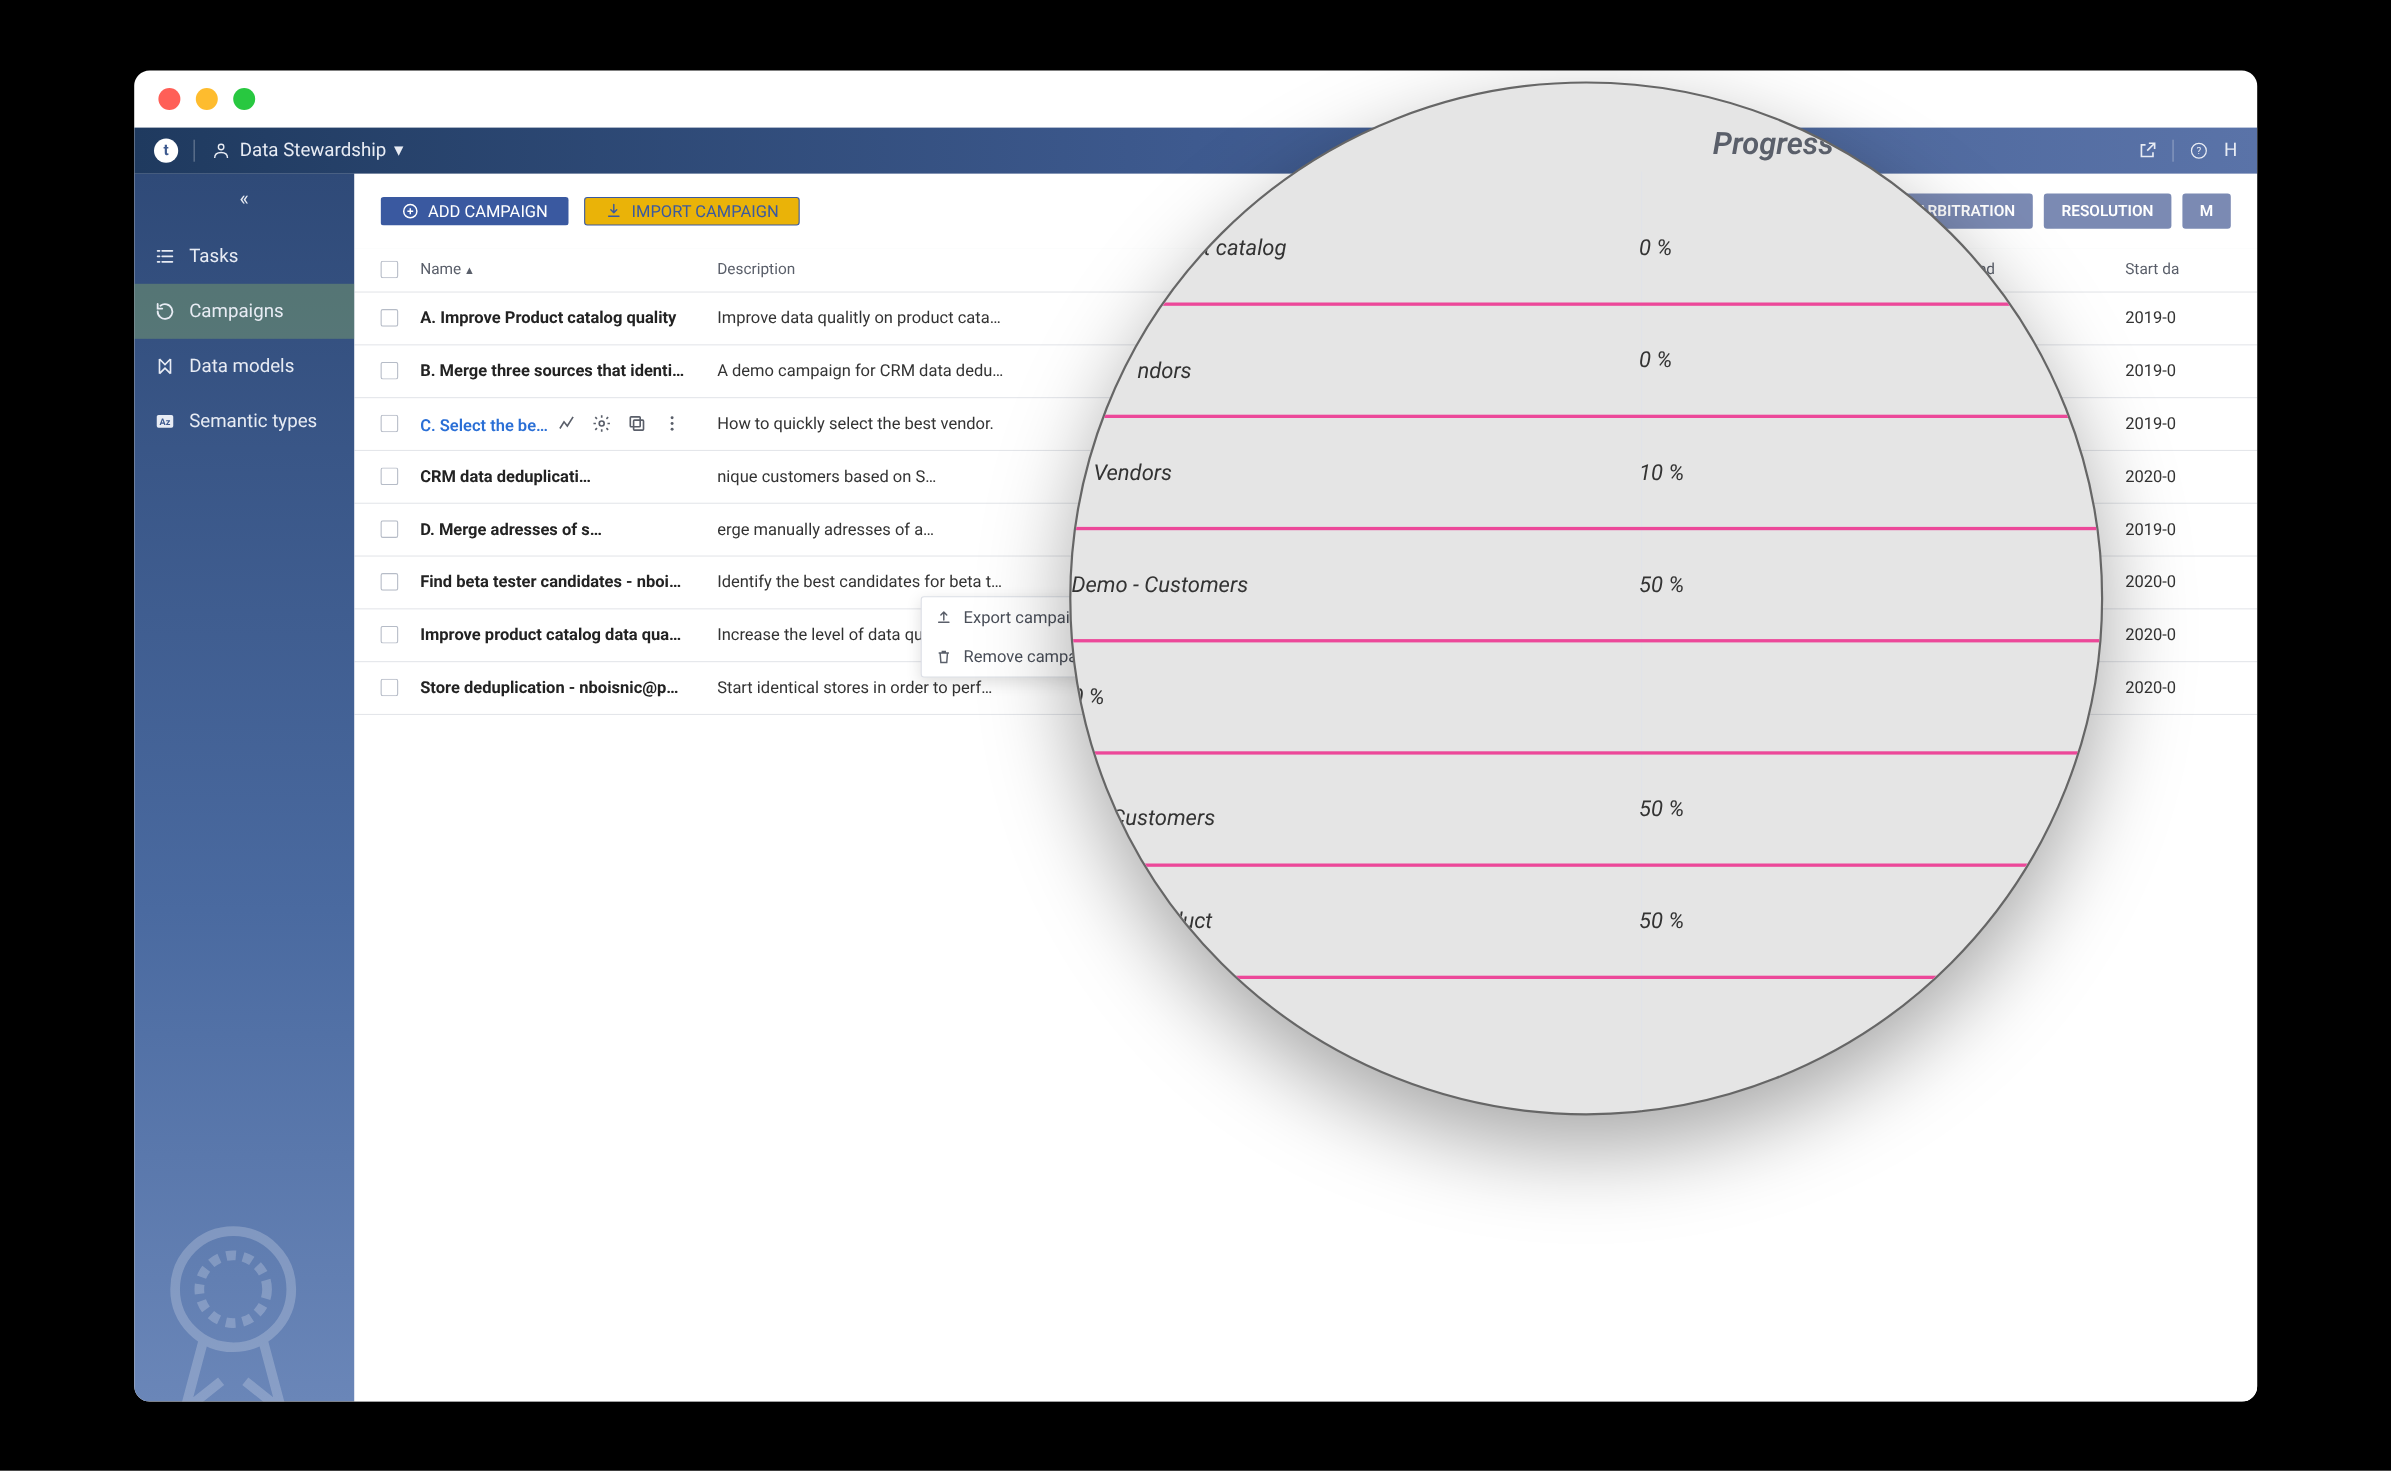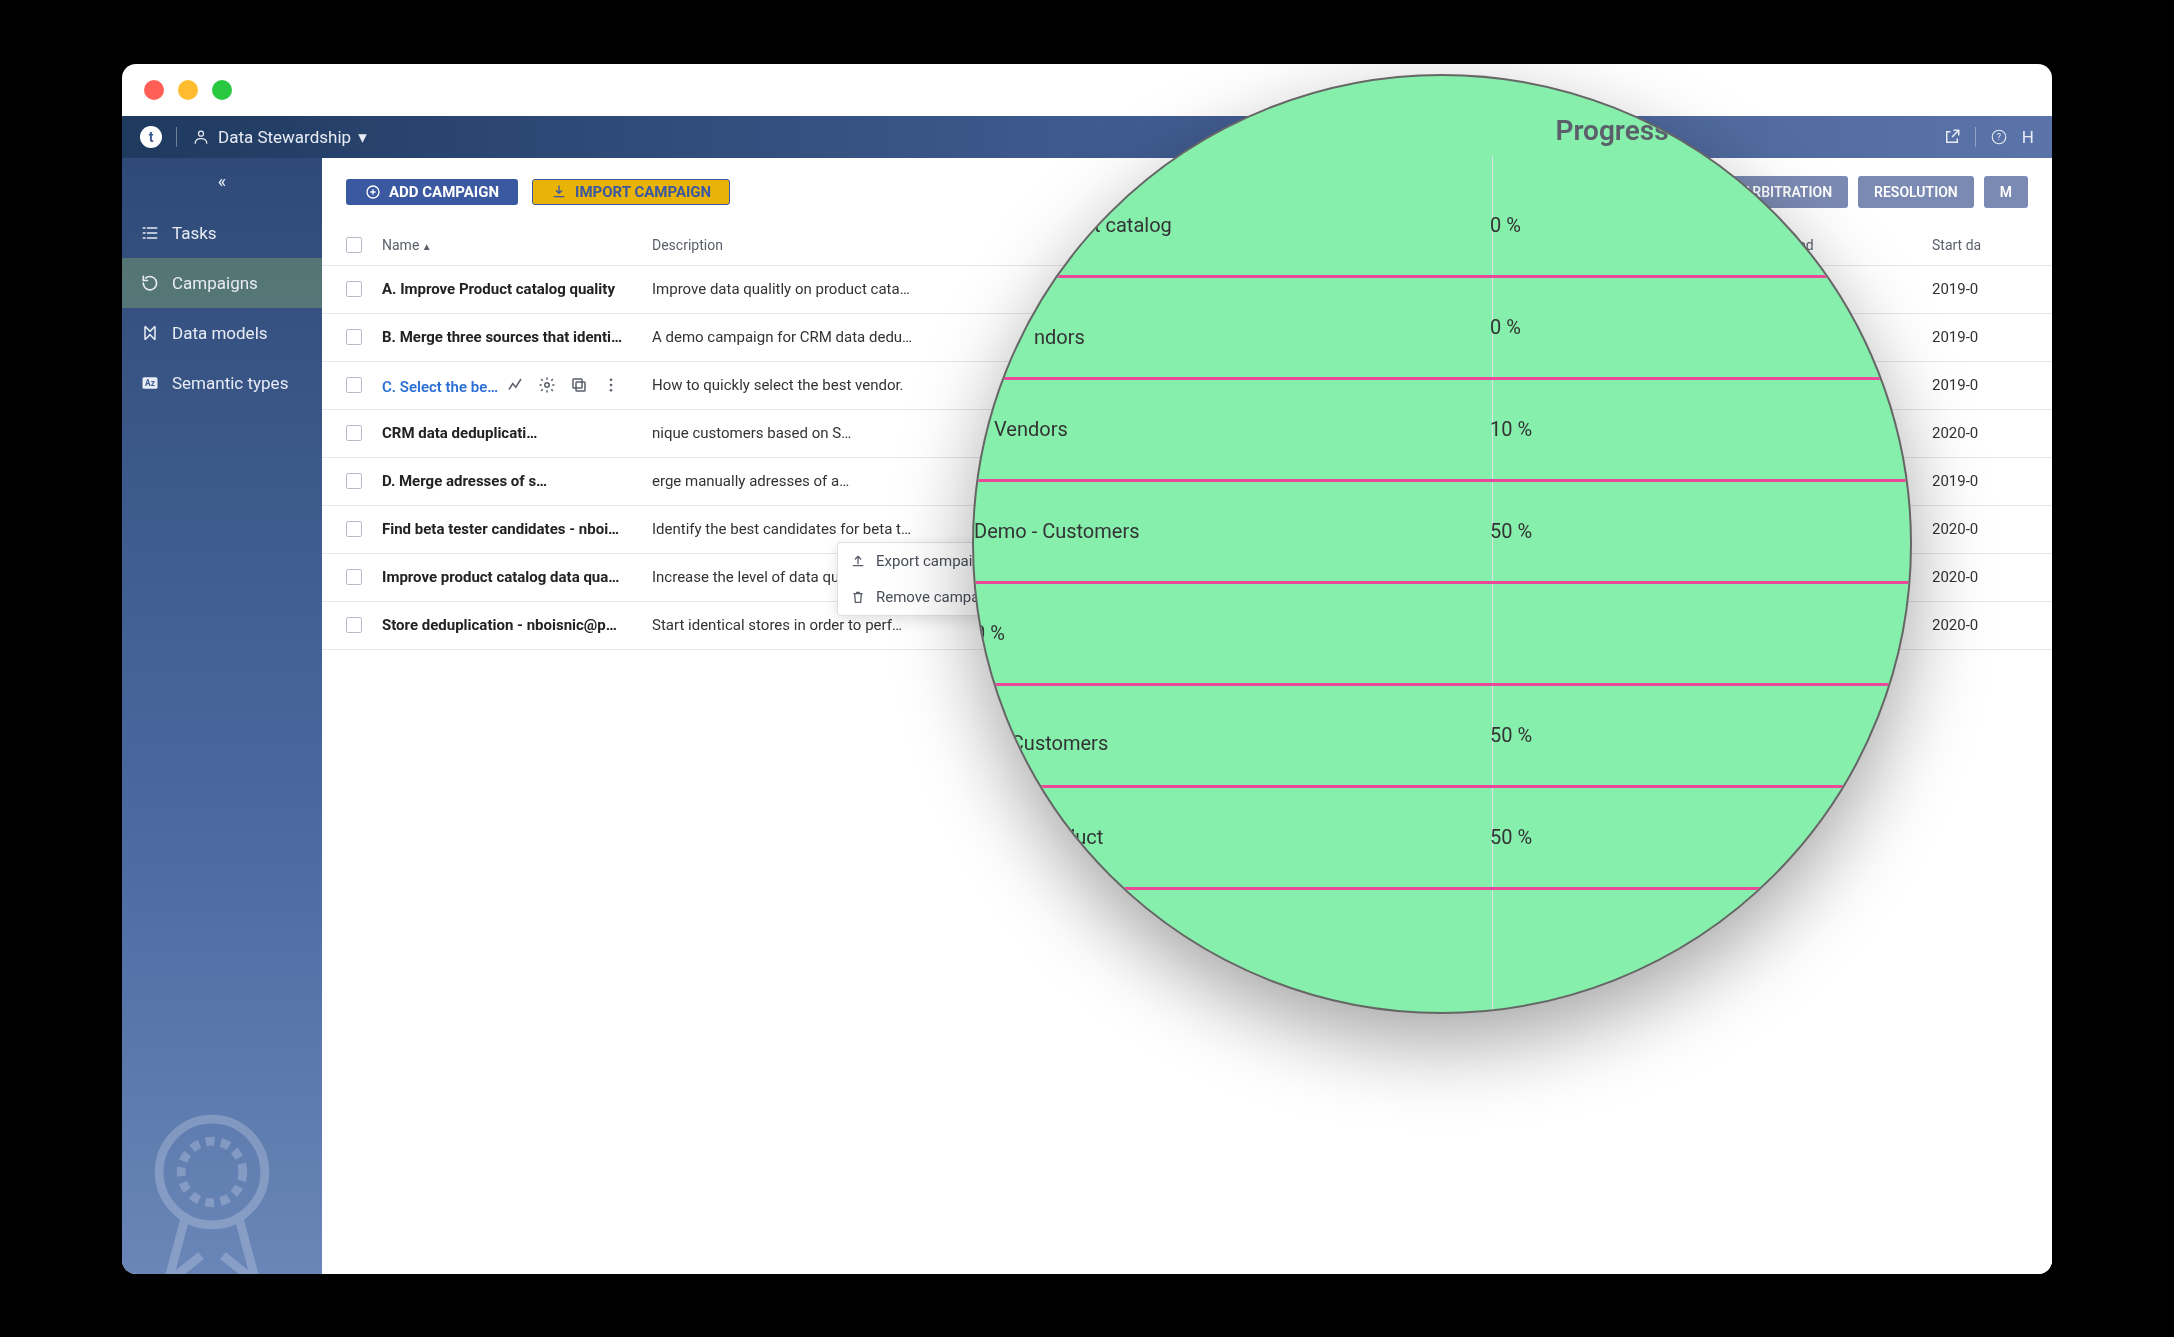--- a/index.html
+++ b/index.html
@@ -26,21 +26,21 @@
   .collapse { align-self:center; width:26px; height:26px; display:flex; align-items:center; justify-content:center; font-size:18px; cursor:pointer; margin-bottom:14px; }
   .sb-item { display:flex; align-items:center; gap:12px; height:50px; padding:0 18px; font-size:17px; cursor:pointer; }
   .sb-item.active { background: rgba(150,190,100,.35); }
   .sb-icon { width:20px; height:20px; display:flex; align-items:center; justify-content:center; }
   .ribbon-bg { position:absolute; bottom:-30px; left:-20px; opacity:.25; }
 
   
   .main { flex:1; background:#f5f6f8; display:flex; flex-direction:column; overflow:hidden; }
   .toolbar { display:flex; align-items:center; justify-content:space-between; padding:18px 24px; background:#fff; }
   .tb-left { display:flex; gap:14px; }
-  .btn { height:25px; padding:12px 18px; border-radius:3px; display:flex; align-items:center; gap:8px; font-size:15px; font-weight:700; cursor:pointer; border:1px solid transparent; }
+  .btn { height:25px; padding:12px 18px; border-radius:3px; display:flex; align-items:center; gap:8px; font-size:15px; font-weight:400; cursor:pointer; border:1px solid transparent; }
   .btn-primary { background:#3a59a0; color:#fff; }
   .btn-outline { background:#eab308; color:#3a59a0; border-color:#3a59a0; }
   .tb-right { display:flex; gap:10px; }
   .chip { background:#7b8ab3; color:#fff; font-size:14px; font-weight:600; padding:8px 16px; border-radius:3px; cursor:pointer; }
 
   
   .table { flex:1; background:#fff; font-size:15px; color:#333; overflow:hidden; }
   .thead, .trow { display:grid; grid-template-columns: 50px 270px 400px 720px 160px 140px; align-items:center; border-bottom:1px solid #e4e6ea; }
   .thead { height:40px; color:#5a5f6a; font-size:14px; }
   .th, .td { padding:0 10px; white-space:nowrap; overflow:hidden; text-overflow:ellipsis; }
@@ -51,21 +51,21 @@
   .chk { width:16px; height:16px; border:1px solid #b6bcc7; border-radius:2px; margin-left:14px; }
 
   .row-actions { display:flex; gap:10px; color:#5a5f6a; }
   .ra { width:22px; height:22px; display:flex; align-items:center; justify-content:center; cursor:pointer; }
 
   
   .ctx { position:absolute; top: 478px; left: 715px; width:180px; background:#fff; border:1px solid #dcdfe6; border-radius:3px; box-shadow:0 4px 14px rgba(0,0,0,.12); font-size:15px; color:#4a4f59; z-index:5; }
   .ctx-item { display:flex; align-items:center; gap:10px; height:36px; padding:0 12px; cursor:pointer; }
 
   
-  .mag { position:absolute; top:10px; left:850px; width:940px; height:940px; border-radius:50%; border:2px solid #666; background:#86efac; box-shadow:0 30px 80px rgba(0,0,0,.35); overflow:hidden; z-index:20; }
+  .mag { position:absolute; top:10px; left:850px; width:940px; height:940px; border-radius:50%; border:2px solid #666; background:#e5e5e5; box-shadow:0 30px 80px rgba(0,0,0,.35); overflow:hidden; z-index:20;font-style:italic; }
   .mag-header { position:absolute; top:38px; left:0; right:0; display:flex; justify-content:center; }
   .mag-header span { font-size:28px; color:#5a5f6a; font-weight:600; margin-left:340px; }
   .mag-rows { position:absolute; top:100px; left:0; right:0; }
   .mrow { display:grid; grid-template-columns: 1fr 420px; height:102px; align-items:center; border-bottom:3px solid #ec4899; font-size:20px; color:#333; }
   .mrow .mname { padding-left:20px; text-align:right; padding-right:40px; white-space:nowrap; overflow:hidden; }
   .mrow .mval { color:#333; }
   .mag-vline { position:absolute; top:80px; bottom:0; left:518px; width:1px; background:#e0e3e9; }
   
   .mrow .mname { text-align:left; padding-left:0; }
   .mrow.r0 .mname { padding-left:120px; }

